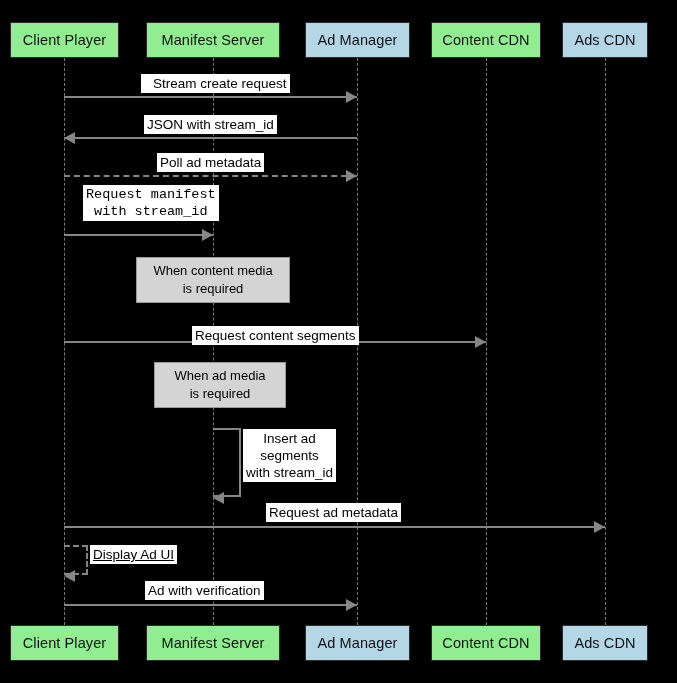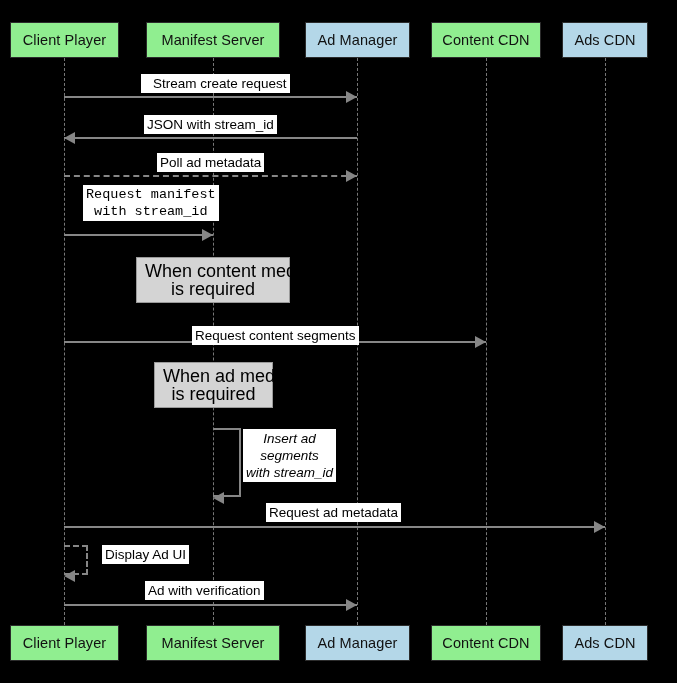--- a/index.html
+++ b/index.html
@@ -11,21 +11,21 @@
   .lifeline{position:absolute;width:0;border-left:1px dashed #777;}
   .arrow-line{position:absolute;height:0;border-top:2px solid #868686;}
   .arrow-line.dashed{border-top:2px dashed #868686;}
   .ahead{position:absolute;width:0;height:0;border-top:6px solid transparent;
          border-bottom:6px solid transparent;}
   .ahead.right{border-left:11px solid #868686;}
   .ahead.left{border-right:11px solid #868686;}
   .mlabel{position:absolute;background:#fff;color:#000;font-size:13.5px;
           line-height:17px;padding:1px 3px;white-space:pre;text-align:center;}
   .note{position:absolute;background:#d4d4d4;border:1px solid #9a9a9a;
-        color:#000;font-size:18px;line-height:18px;padding:4px 8px;
+        color:#000;font-size:13px;line-height:18px;padding:4px 8px;
         text-align:center;white-space:pre;box-sizing:border-box;}
   .loop{position:absolute;box-sizing:border-box;
         border-top:2px solid #868686;border-right:2px solid #868686;
         border-bottom:2px solid #868686;border-left:0;}
   .loop.dashed{border-top:2px dashed #868686;border-right:2px dashed #868686;
                border-bottom:2px dashed #868686;}
 </style>
 </head>
 <body>
 
@@ -57,31 +57,31 @@
       <div class="arrow-line" style="left: 64px; top: 526px; width: 541px;"></div>
       <div class="ahead right" style="top: 521px; left: 594px;"></div>
       <div class="mlabel" style="top: 503px; left: 266px; width: auto; display: inline-block;">Request ad metadata</div>
       <div class="arrow-line" style="left: 64px; top: 604px; width: 293px;"></div>
       <div class="ahead right" style="top: 599px; left: 346px;"></div>
       <div class="mlabel" style="top: 581px; left: 145px; width: auto; display: inline-block;">Ad with verification</div>
     </div>
   <div id="loops">
       <div class="loop" style="left: 213px; top: 428px; width: 28px; height: 69px;"></div>
       <div class="ahead left" style="left: 213px; top: 492px;"></div>
-      <div class="mlabel" style="left: 243px; top: 429px; font-style: italic;">Insert ad
+      <div class="mlabel" style="left: 243px; top: 429px;">Insert ad
 segments
 with stream_id</div>
       <div class="loop dashed" style="left: 64px; top: 545px; width: 24px; height: 30px;"></div>
       <div class="ahead left" style="left: 64px; top: 570px;"></div>
-      <div class="mlabel" style="left: 102px; top: 545px;">Display Ad UI</div>
+      <div class="mlabel" style="left: 90px; top: 545px; text-decoration: underline;">Display Ad UI</div>
     </div>
   <div id="notes">
       <div class="note" style="left: 136px; top: 257px; width: 154px; height: 46px;">When content media
 is required</div>
-      <div class="note" style="left: 154px; top: 362px; width: 119px; height: 46px;">When ad media
+      <div class="note" style="left: 154px; top: 362px; width: 132px; height: 46px;">When ad media
 is required</div>
     </div>
   <div id="parts-top">
       <div class="pbox" style="left: 10px; top: 22px; width: 109px; height: 36px; background: rgb(144, 238, 144);">Client Player</div>
       <div class="pbox" style="left: 146px; top: 22px; width: 134px; height: 36px; background: rgb(144, 238, 144);">Manifest Server</div>
       <div class="pbox" style="left: 305px; top: 22px; width: 105px; height: 36px; background: rgb(180, 215, 232);">Ad Manager</div>
       <div class="pbox" style="left: 431px; top: 22px; width: 110px; height: 36px; background: rgb(144, 238, 144);">Content CDN</div>
       <div class="pbox" style="left: 562px; top: 22px; width: 86px; height: 36px; background: rgb(180, 215, 232);">Ads CDN</div>
     </div>
   <div id="parts-bot">

